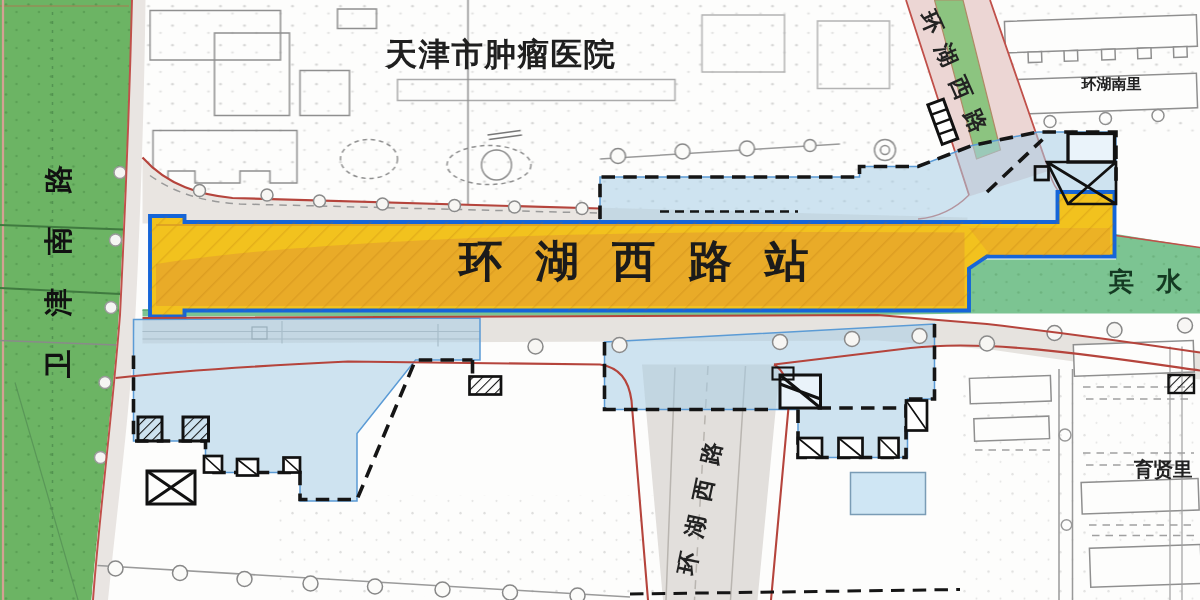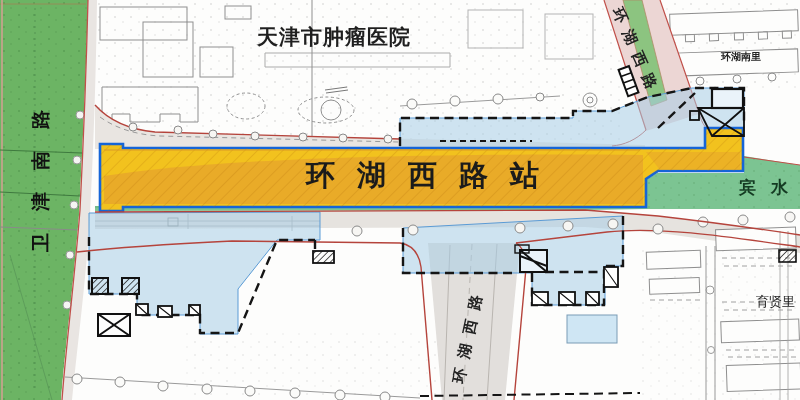--- a/index.html
+++ b/index.html
@@ -21,21 +21,21 @@
   .lbl-hhx-south{
     left:468px;top:334px;font-size:15px;font-weight:700;letter-spacing:10px;color:#222;
     transform:translate(-50%,-50%) rotate(-78deg);
   }
   .lbl-hhx-ne{
     left:637px;top:52px;font-size:15px;font-weight:700;letter-spacing:9px;color:#222;
     transform:translate(-50%,-50%) rotate(66deg);
   }
   .lbl-nanli{left:721px;top:52px;font-size:10px;font-weight:600;color:#222;}
   .lbl-binshui{left:739px;top:179px;font-size:17px;font-weight:700;letter-spacing:15px;color:#143a22;}
-  .lbl-yuxianli{left:756px;top:295px;font-size:13px;font-weight:400;color:#222;}
+  .lbl-yuxianli{left:756px;top:306px;font-size:13px;font-weight:700;color:#222;}
 </style>
 </head>
 <body>
 
 <div class="stage">
 
 <svg width="800" height="400" viewBox="0 0 800 400">
   <defs>
     <pattern id="dotsA" width="16" height="13" patternUnits="userSpaceOnUse">
       <circle cx="3" cy="4" r="0.8" fill="#666" opacity="0.55"></circle>

